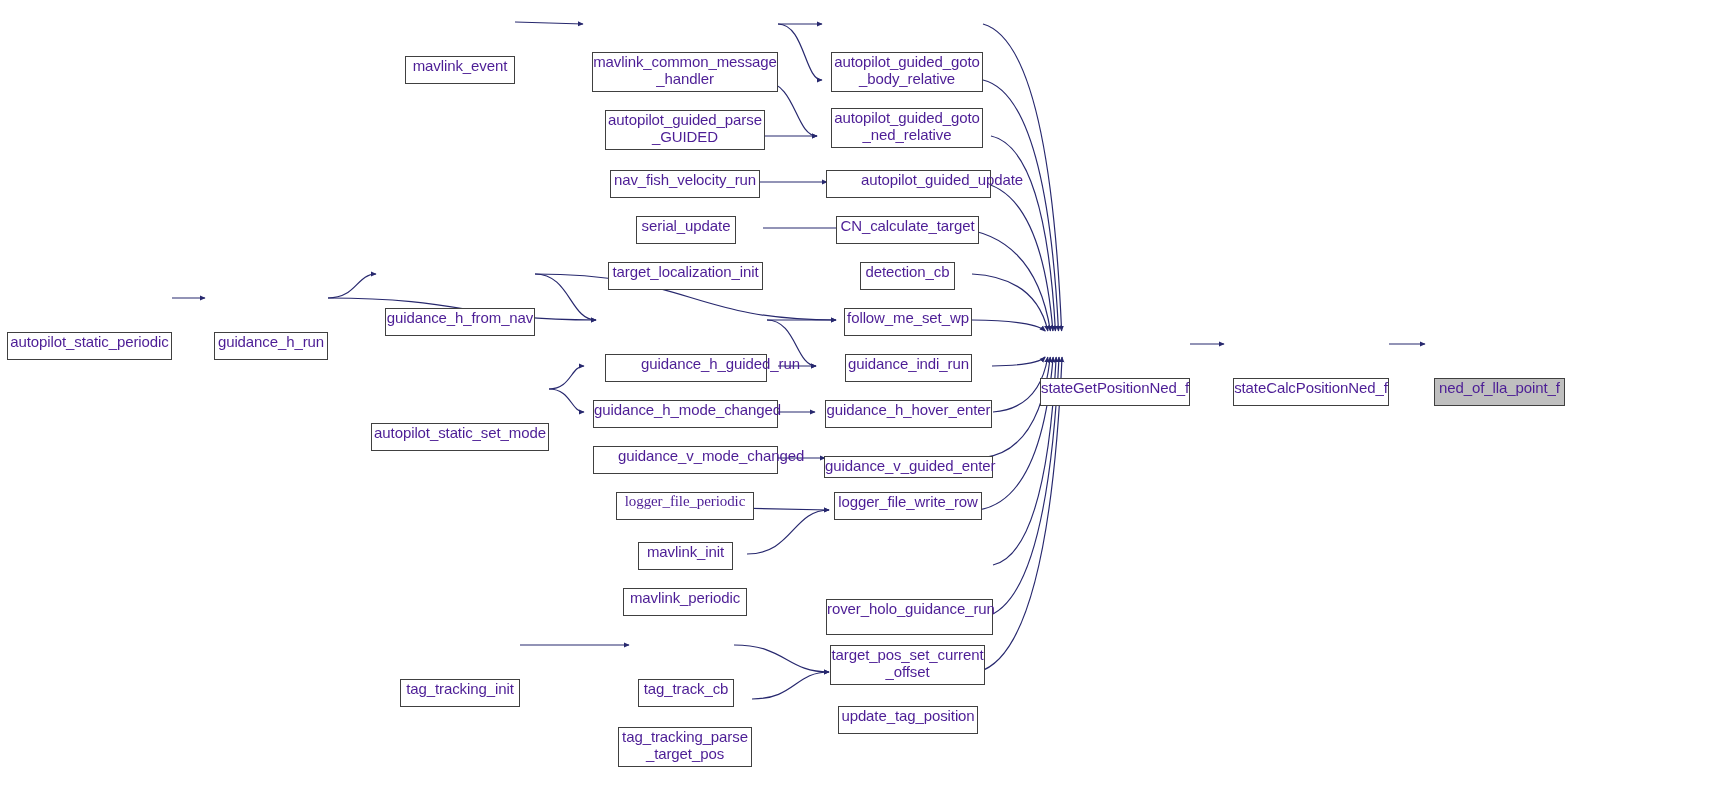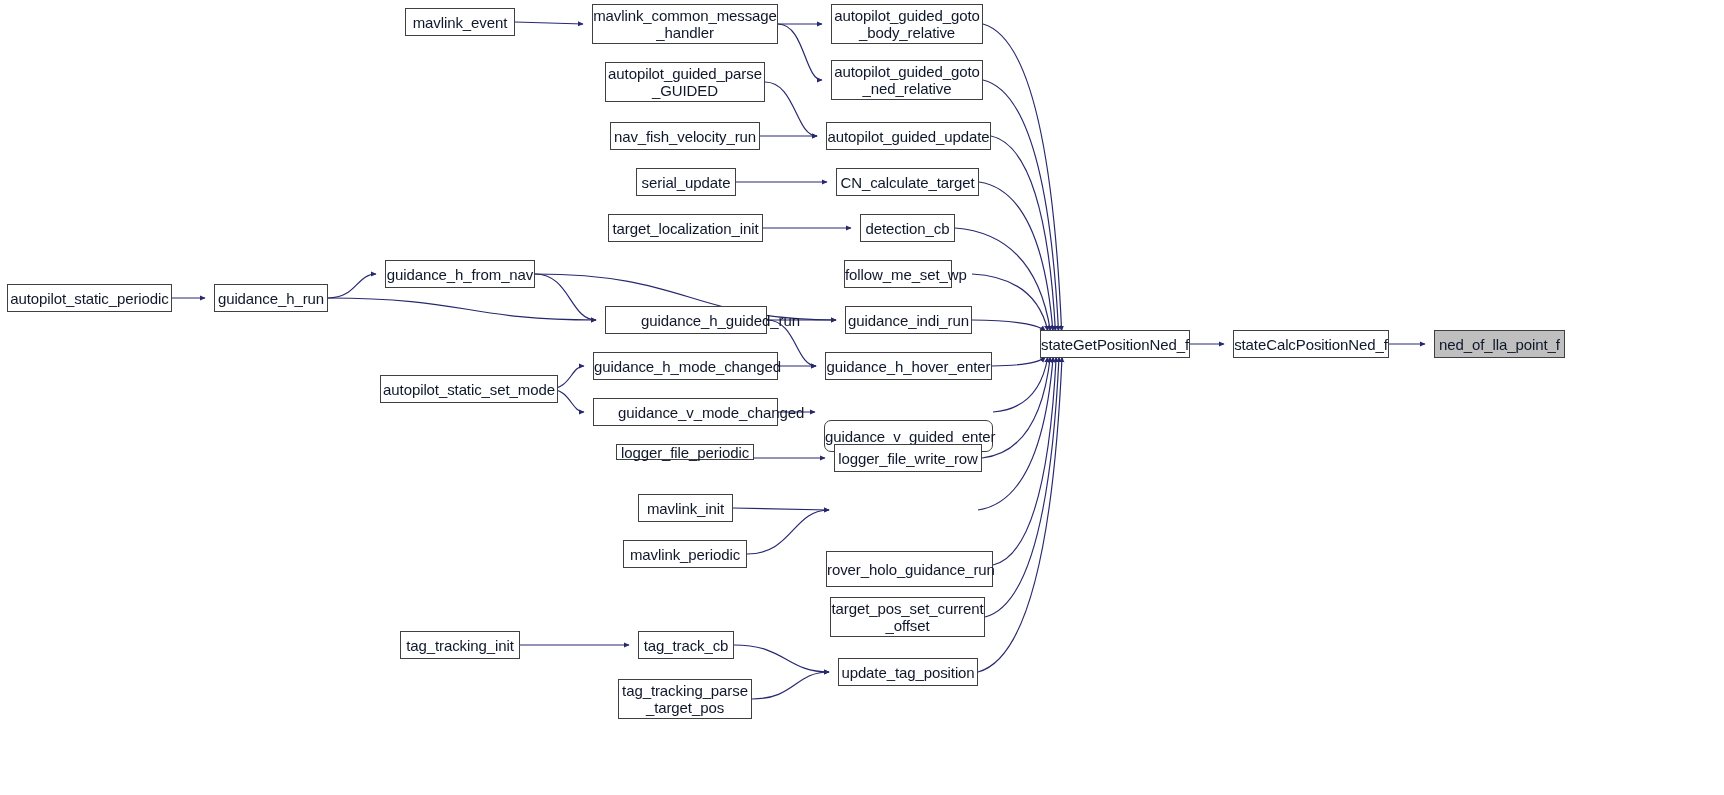--- a/index.html
+++ b/index.html
@@ -29,30 +29,30 @@
     left: 0;
     top: 0;
     width: 1724px;
     height: 795px;
   }
   .gnode {
     position: absolute;
     box-sizing: border-box;
     border: 1px solid #404040;
     background: #ffffff;
-    color: #0f172a;
+    color: #4c1d95;
     font-size: 15px;
     line-height: 17px;
     text-align: center;
     display: flex;
-    align-items: center;
     justify-content: center;
     white-space: pre;
     letter-spacing: -0.1px;
     cursor: pointer;
+    margin-top: 48px;
   }
   .gnode.highlight {
     background: #bfbfbf;
   }
   .gnode .lbl {
     display: block;
     width: 100%;
   }
 </style>
 </head>
@@ -110,40 +110,40 @@
       <div class="gnode" style="left: 405px; top: 8px; width: 110px; height: 28px;"><span class="lbl">mavlink_event</span></div>
       <div class="gnode" style="left: 592px; top: 4px; width: 186px; height: 40px;"><span class="lbl">mavlink_common_message
 _handler</span></div>
       <div class="gnode" style="left: 831px; top: 4px; width: 152px; height: 40px;"><span class="lbl">autopilot_guided_goto
 _body_relative</span></div>
       <div class="gnode" style="left: 605px; top: 62px; width: 160px; height: 40px;"><span class="lbl">autopilot_guided_parse
 _GUIDED</span></div>
       <div class="gnode" style="left: 831px; top: 60px; width: 152px; height: 40px;"><span class="lbl">autopilot_guided_goto
 _ned_relative</span></div>
       <div class="gnode" style="left: 610px; top: 122px; width: 150px; height: 28px;"><span class="lbl">nav_fish_velocity_run</span></div>
-      <div class="gnode" style="left: 826px; top: 122px; width: 165px; height: 28px;"><span class="lbl">autopilot_guided_update</span></div>
+      <div class="gnode" style="left: 826px; top: 122px; width: 165px; height: 28px; padding-left: 34px;"><span class="lbl">autopilot_guided_update</span></div>
       <div class="gnode" style="left: 636px; top: 168px; width: 100px; height: 28px;"><span class="lbl">serial_update</span></div>
       <div class="gnode" style="left: 836px; top: 168px; width: 143px; height: 28px;"><span class="lbl">CN_calculate_target</span></div>
       <div class="gnode" style="left: 608px; top: 214px; width: 155px; height: 28px;"><span class="lbl">target_localization_init</span></div>
       <div class="gnode" style="left: 860px; top: 214px; width: 95px; height: 28px;"><span class="lbl">detection_cb</span></div>
-      <div class="gnode" style="left: 844px; top: 260px; width: 108px; height: 28px;"><span class="lbl">follow_me_set_wp</span></div>
+      <div class="gnode" style="left: 844px; top: 260px; width: 128px; height: 28px;"><span class="lbl">follow_me_set_wp</span></div>
       <div class="gnode" style="left: 7px; top: 284px; width: 165px; height: 28px;"><span class="lbl">autopilot_static_periodic</span></div>
       <div class="gnode" style="left: 214px; top: 284px; width: 114px; height: 28px;"><span class="lbl">guidance_h_run</span></div>
       <div class="gnode" style="left: 385px; top: 260px; width: 150px; height: 28px;"><span class="lbl">guidance_h_from_nav</span></div>
       <div class="gnode" style="left: 605px; top: 306px; width: 162px; height: 28px; padding-left: 35px;"><span class="lbl">guidance_h_guided_run</span></div>
       <div class="gnode" style="left: 845px; top: 306px; width: 127px; height: 28px;"><span class="lbl">guidance_indi_run</span></div>
       <div class="gnode" style="left: 1040px; top: 330px; width: 150px; height: 28px;"><span class="lbl">stateGetPositionNed_f</span></div>
       <div class="gnode" style="left: 1233px; top: 330px; width: 156px; height: 28px;"><span class="lbl">stateCalcPositionNed_f</span></div>
       <div class="gnode highlight" style="left: 1434px; top: 330px; width: 131px; height: 28px;"><span class="lbl">ned_of_lla_point_f</span></div>
       <div class="gnode" style="left: 593px; top: 352px; width: 185px; height: 28px;"><span class="lbl">guidance_h_mode_changed</span></div>
       <div class="gnode" style="left: 825px; top: 352px; width: 167px; height: 28px;"><span class="lbl">guidance_h_hover_enter</span></div>
-      <div class="gnode" style="left: 380px; top: 375px; width: 178px; height: 28px;"><span class="lbl">autopilot_static_set_mode</span></div>
+      <div class="gnode" style="left: 371px; top: 375px; width: 178px; height: 28px;"><span class="lbl">autopilot_static_set_mode</span></div>
       <div class="gnode" style="left: 593px; top: 398px; width: 185px; height: 28px; padding-left: 24px;"><span class="lbl">guidance_v_mode_changed</span></div>
-      <div class="gnode" style="left: 824px; top: 420px; width: 169px; height: 32px; border-radius: 7px;"><span class="lbl">guidance_v_guided_enter</span></div>
-      <div class="gnode" style="left: 616px; top: 444px; width: 138px; height: 16px;"><span class="lbl">logger_file_periodic</span></div>
+      <div class="gnode" style="left: 824px; top: 408px; width: 169px; height: 22px;"><span class="lbl">guidance_v_guided_enter</span></div>
+      <div class="gnode" style="left: 616px; top: 444px; width: 138px; height: 28px; font-family: Liberation Serif, serif;"><span class="lbl">logger_file_periodic</span></div>
       <div class="gnode" style="left: 834px; top: 444px; width: 148px; height: 28px;"><span class="lbl">logger_file_write_row</span></div>
       <div class="gnode" style="left: 638px; top: 494px; width: 95px; height: 28px;"><span class="lbl">mavlink_init</span></div>
       <div class="gnode" style="left: 623px; top: 540px; width: 124px; height: 28px;"><span class="lbl">mavlink_periodic</span></div>
       <div class="gnode" style="left: 826px; top: 551px; width: 167px; height: 36px;"><span class="lbl">rover_holo_guidance_run</span></div>
       <div class="gnode" style="left: 830px; top: 597px; width: 155px; height: 40px;"><span class="lbl">target_pos_set_current
 _offset</span></div>
       <div class="gnode" style="left: 400px; top: 631px; width: 120px; height: 28px;"><span class="lbl">tag_tracking_init</span></div>
       <div class="gnode" style="left: 638px; top: 631px; width: 96px; height: 28px;"><span class="lbl">tag_track_cb</span></div>
       <div class="gnode" style="left: 838px; top: 658px; width: 140px; height: 28px;"><span class="lbl">update_tag_position</span></div>
       <div class="gnode" style="left: 618px; top: 679px; width: 134px; height: 40px;"><span class="lbl">tag_tracking_parse

